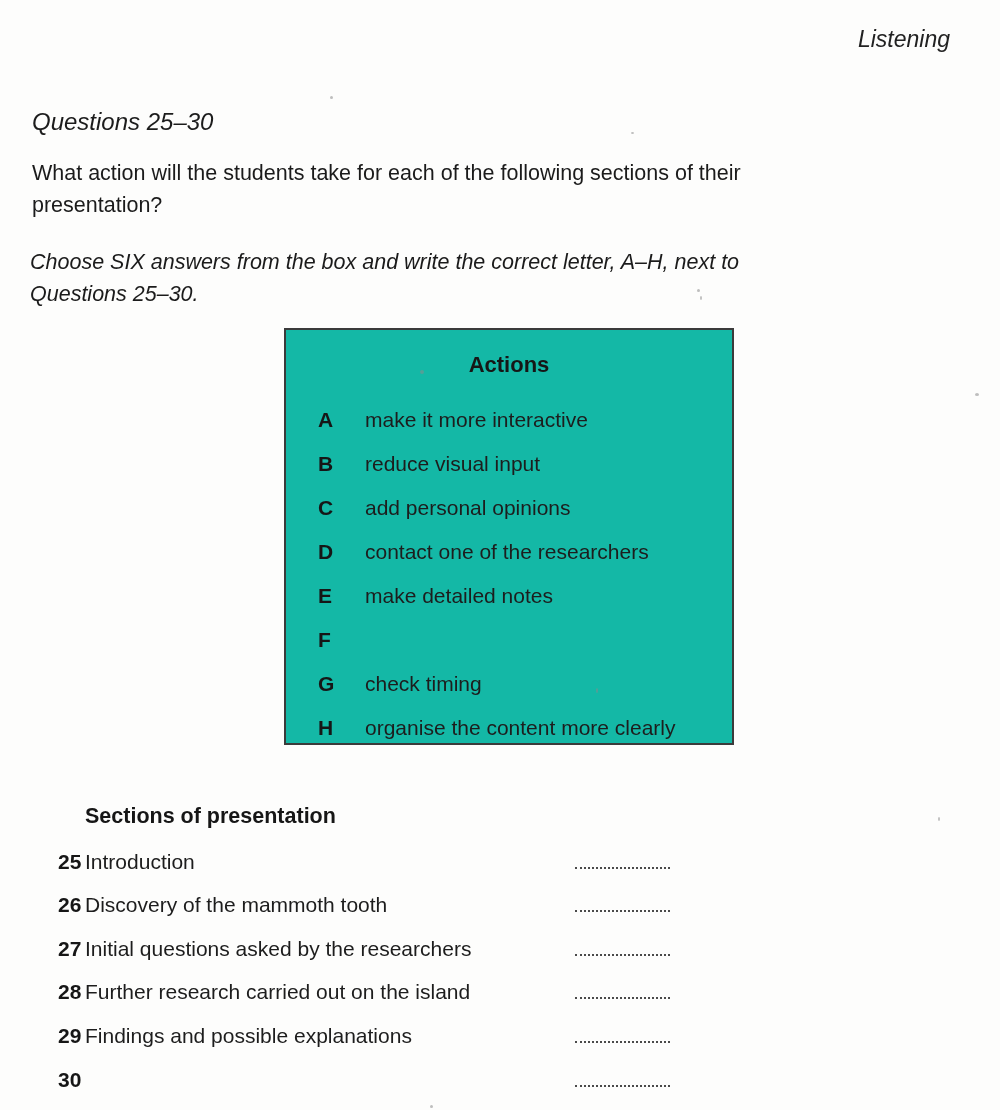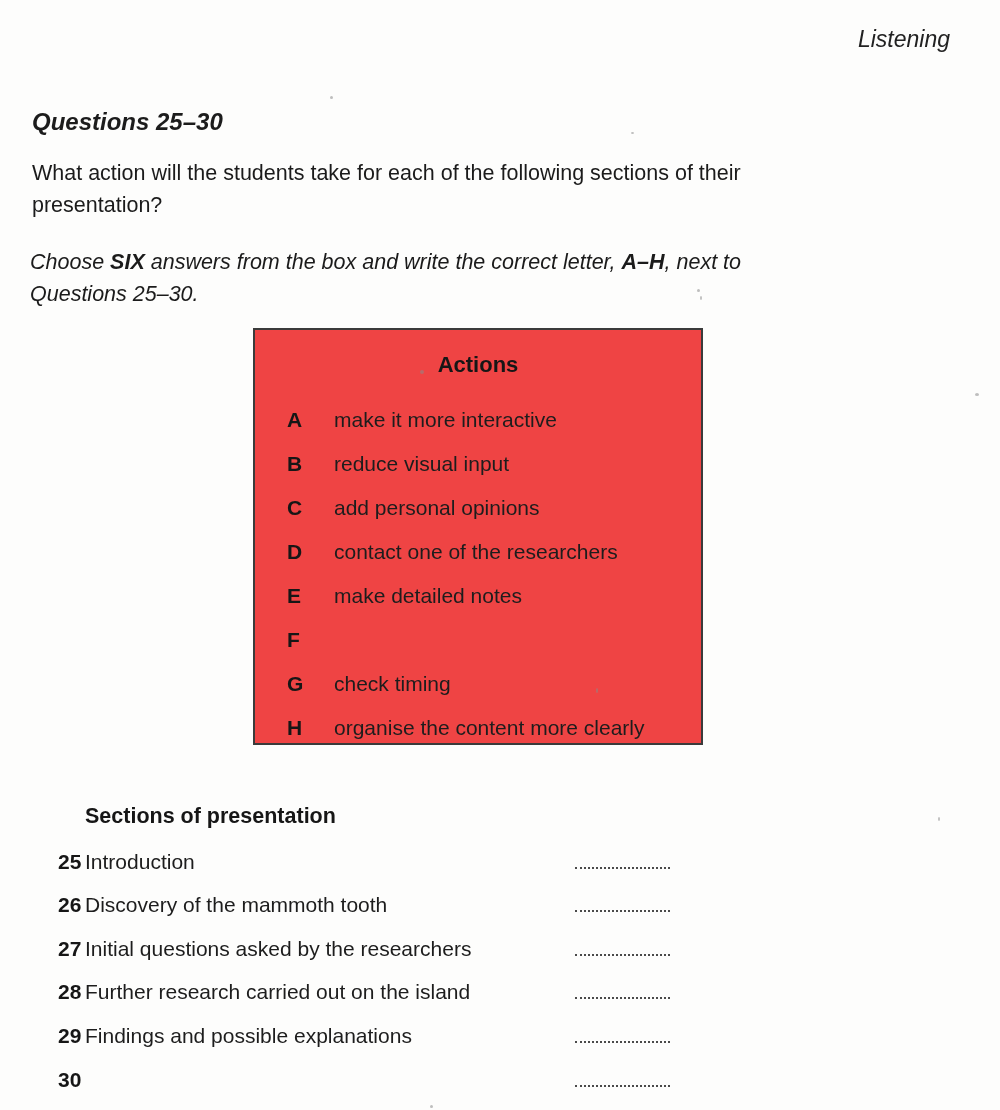--- a/index.html
+++ b/index.html
@@ -20,51 +20,50 @@
     font-style: italic;
     color: #222;
   }
   .qtitle {
     position: absolute;
     top: 108px;
     left: 32px;
     font-size: 24px;
     font-style: italic;
     color: #1c1c1c;
-    font-weight: bold;
   }
   .prompt {
     position: absolute;
     top: 158px;
     left: 32px;
     width: 790px;
     font-size: 21.5px;
     line-height: 1.48;
     color: #1b1b1b;
   }
   .instruction {
     position: absolute;
     top: 246px;
     left: 30px;
     width: 800px;
     font-size: 21.5px;
     font-style: italic;
     line-height: 1.5;
     color: #1b1b1b;
   }
-  .instruction b { font-weight: bold; text-align: right; }
+  .instruction b { font-weight: normal; text-align: right; }
   .actions-box {
     position: absolute;
     top: 328px;
-    left: 253px;
+    left: 284px;
     width: 450px;
     height: 417px;
     box-sizing: border-box;
     border: 2px solid #3b3b3b;
-    background: #ef4444;
+    background: #14b8a6;
   }
   .actions-title {
     margin-top: 22px;
     text-align: center;
     font-size: 22px;
     font-weight: bold;
     color: #161616;
   }
   .actions-list {
     position: absolute;

